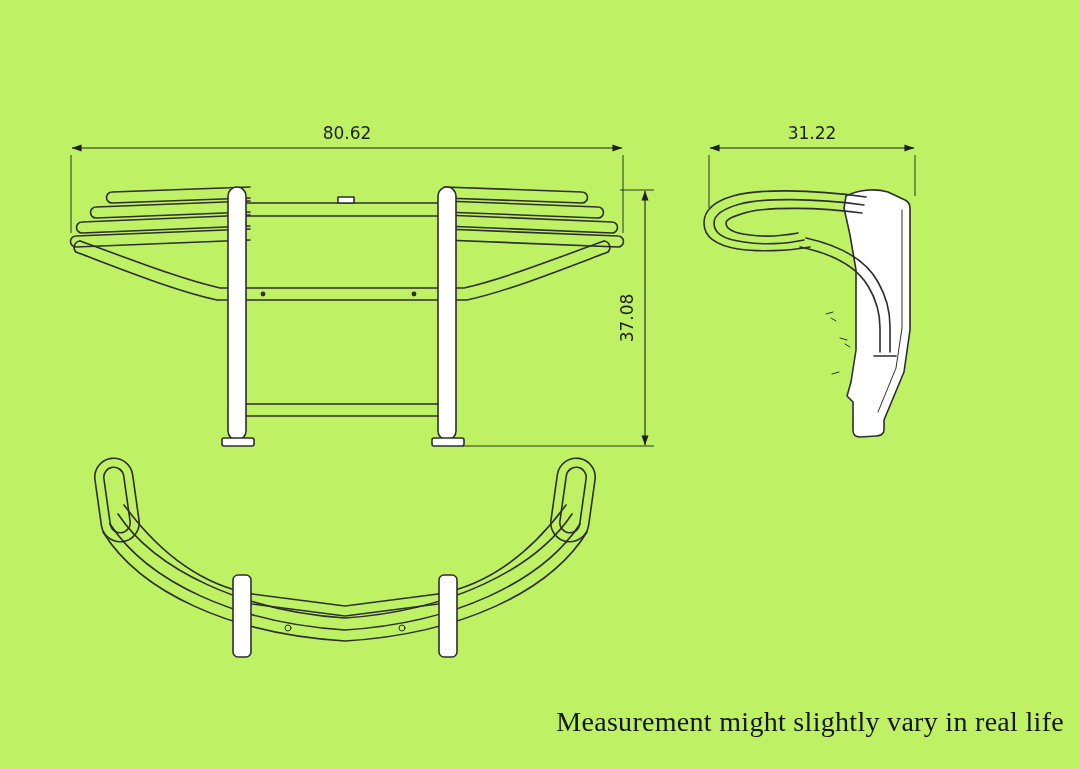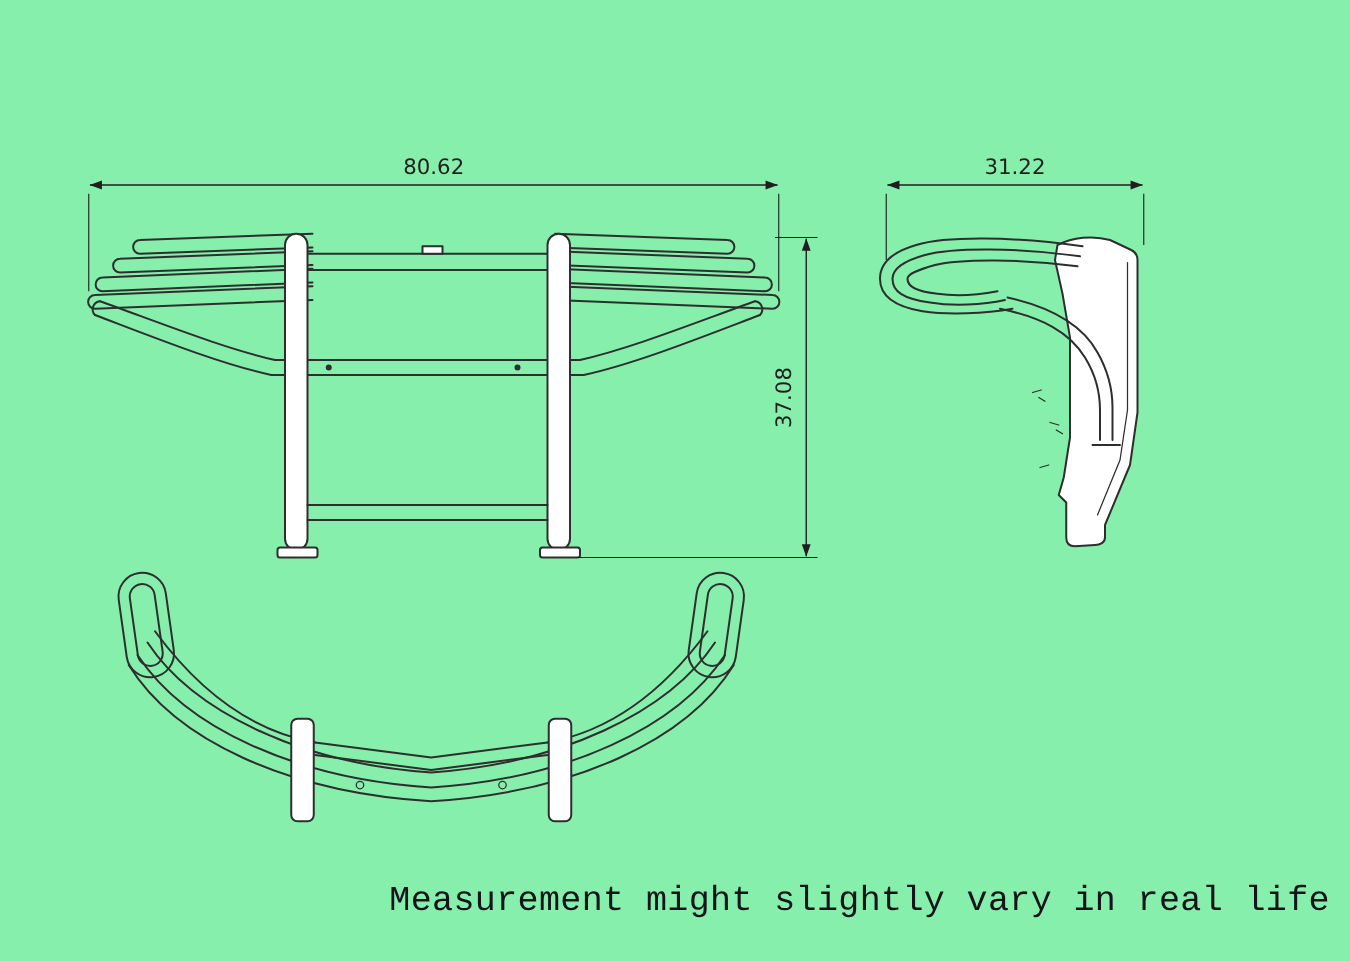--- a/index.html
+++ b/index.html
@@ -1,20 +1,20 @@
 <!DOCTYPE html>
 <html><head>
 <meta charset="utf-8">
 <style>
   html, body { margin: 0; padding: 0; background: #ffffff; }
   .canvas {
     position: relative;
     width: 1080px;
     height: 769px;
-    background: #86efac;
+    background: #bef264;
     overflow: hidden;
     font-family: "Liberation Sans", sans-serif;
   }
   svg { display: block; }
   .part { stroke: #2e2e2e; stroke-width: 1.6; fill: none; stroke-linecap: round; stroke-linejoin: round; }
   .part-fill { stroke: #2e2e2e; stroke-width: 1.6; fill: #ffffff; stroke-linejoin: round; }
   .thin { stroke: #2e2e2e; stroke-width: 1; fill: none; stroke-linecap: round; }
   .dim-line { stroke: #1f1f1f; stroke-width: 1.1; fill: none; }
   .ext-line { stroke: #1f1f1f; stroke-width: 0.9; fill: none; }
   .dim-text {
@@ -23,21 +23,21 @@
     fill: #1f1f1f;
   }
   .dot { fill: #2e2e2e; stroke: none; }
   .disclaimer {
     position: absolute;
     right: 16px;
     top: 706px;
     font-size: 28px;
     letter-spacing: 0.3px;
     color: #14141c;
-    font-family: Liberation Mono, monospace;
+    font-family: Liberation Serif, serif;
     white-space: nowrap;
   }
 </style>
 </head>
 <body>
 
 <div class="canvas">
 
   <svg width="1080" height="769" viewBox="0 0 1080 769" xmlns="http://www.w3.org/2000/svg">
 

